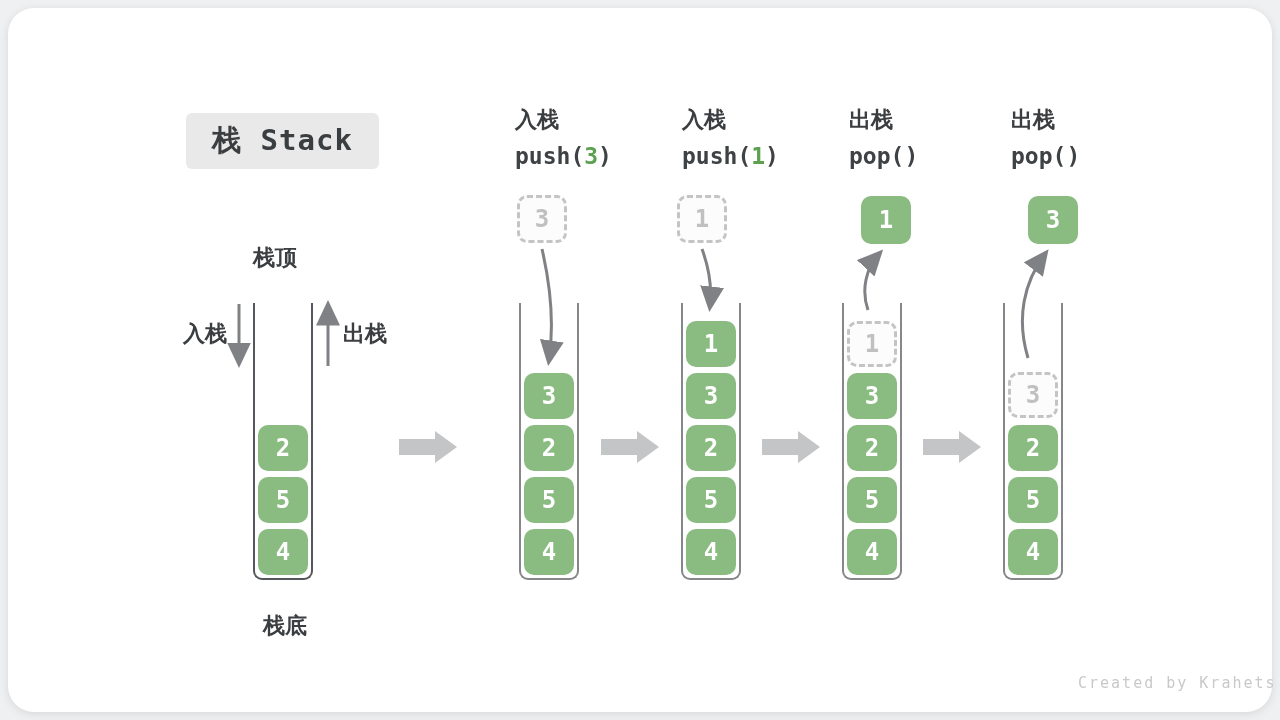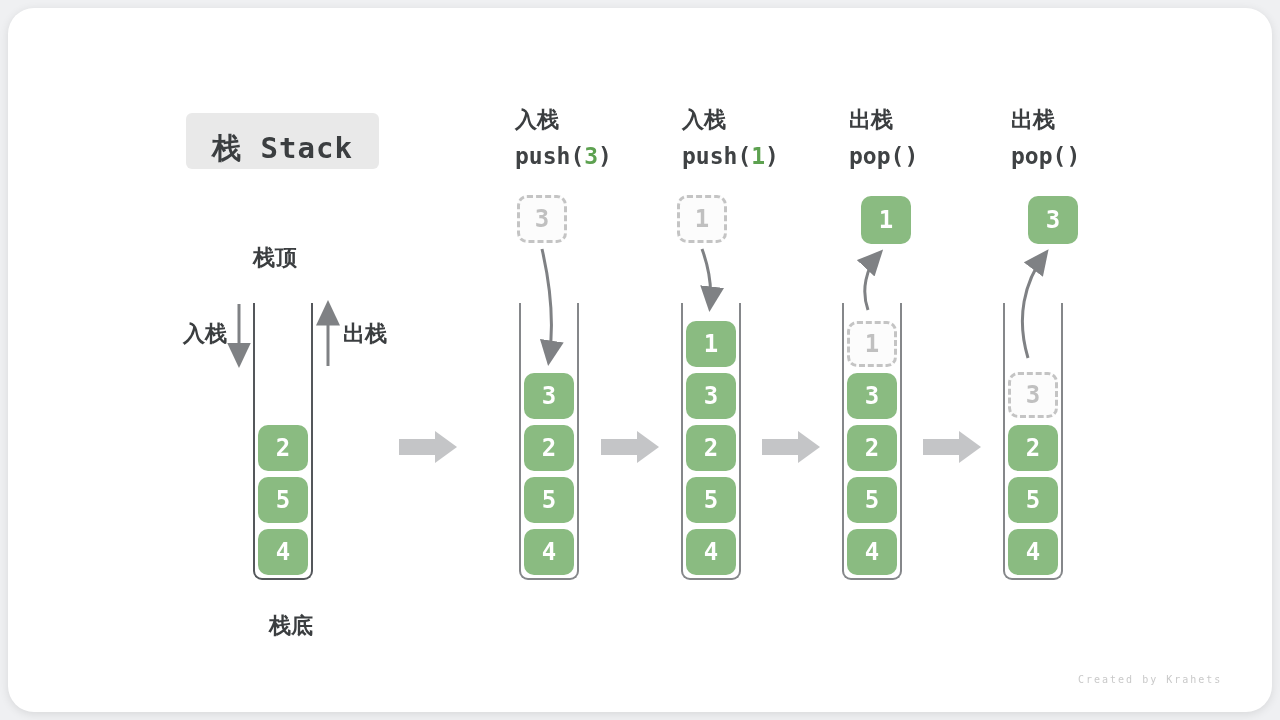--- a/index.html
+++ b/index.html
@@ -11,21 +11,21 @@
   .card{
     position:absolute;left:8px;top:8px;right:8px;bottom:8px;
     background:#ffffff;border-radius:26px;
     box-shadow:0 2px 10px rgba(0,0,0,.10);
   }
   .stage{position:absolute;left:0;top:0;width:1280px;height:720px;}
 
   .title-box{
     position:absolute;left:186px;top:113px;width:193px;height:56px;
     background:#e9e9e9;border-radius:6px;
-    display:flex;align-items:flex-end;justify-content:center;
+    display:flex;align-items:center;justify-content:center;
     font-size:29px;font-weight:700;color:#3b3e40;letter-spacing:1px;
     font-family:"DejaVu Sans Mono","DejaVu Sans",sans-serif;
   }
 
   .cn{font-size:22px;font-weight:700;color:#3b3e40;}
   .lbl{position:absolute;}
 
   .step-hdr{position:absolute;top:106px;line-height:28px;}
   .step-hdr .code{
     margin-top:8px;font-family:"DejaVu Sans Mono","Liberation Mono",monospace;
@@ -50,36 +50,36 @@
   .cell.ghost{background:#fcfcfc;border:3px dashed #c4c4c4;color:#c0c0c0;}
   .cell.float{height:48px;}
 
   .arrows{position:absolute;left:0;top:0;pointer-events:none;}
 
   .block-arrow{position:absolute;top:431px;}
 
   .watermark{
     position:absolute;left:1078px;top:674px;
     font-family:"DejaVu Sans Mono","Liberation Mono",monospace;
-    font-size:10px;color:#c9c9c9;letter-spacing:2px;
+    font-size:15px;color:#c9c9c9;letter-spacing:2px;
   }
 </style>
 </head>
 <body>
 
 <div class="card"></div>
 
 <div class="stage">
 
   <div class="title-box">
     <span>栈 Stack</span>
   </div>
 
   <div class="cn lbl" style="left:253px;top:243px;width:60px;">栈顶</div>
-  <div class="cn lbl" style="left:253px;top:611px;width:60px;text-align:right;">栈底</div>
+  <div class="cn lbl" style="left:263px;top:611px;width:60px;text-align:left;">栈底</div>
   <div class="cn lbl" style="left:181px;top:319px;width:46px;text-align:right;">入栈</div>
   <div class="cn lbl" style="left:343px;top:319px;width:46px;text-align:left;">出栈</div>
 
   <div class="step-hdr" style="left:515px;">
     <div class="cn">入栈</div>
     <div class="code"><span>push(</span><span class="arg">3</span><span>)</span></div>
   </div>
   <div class="step-hdr" style="left:682px;">
     <div class="cn">入栈</div>
     <div class="code"><span>push(</span><span class="arg">1</span><span>)</span></div>

